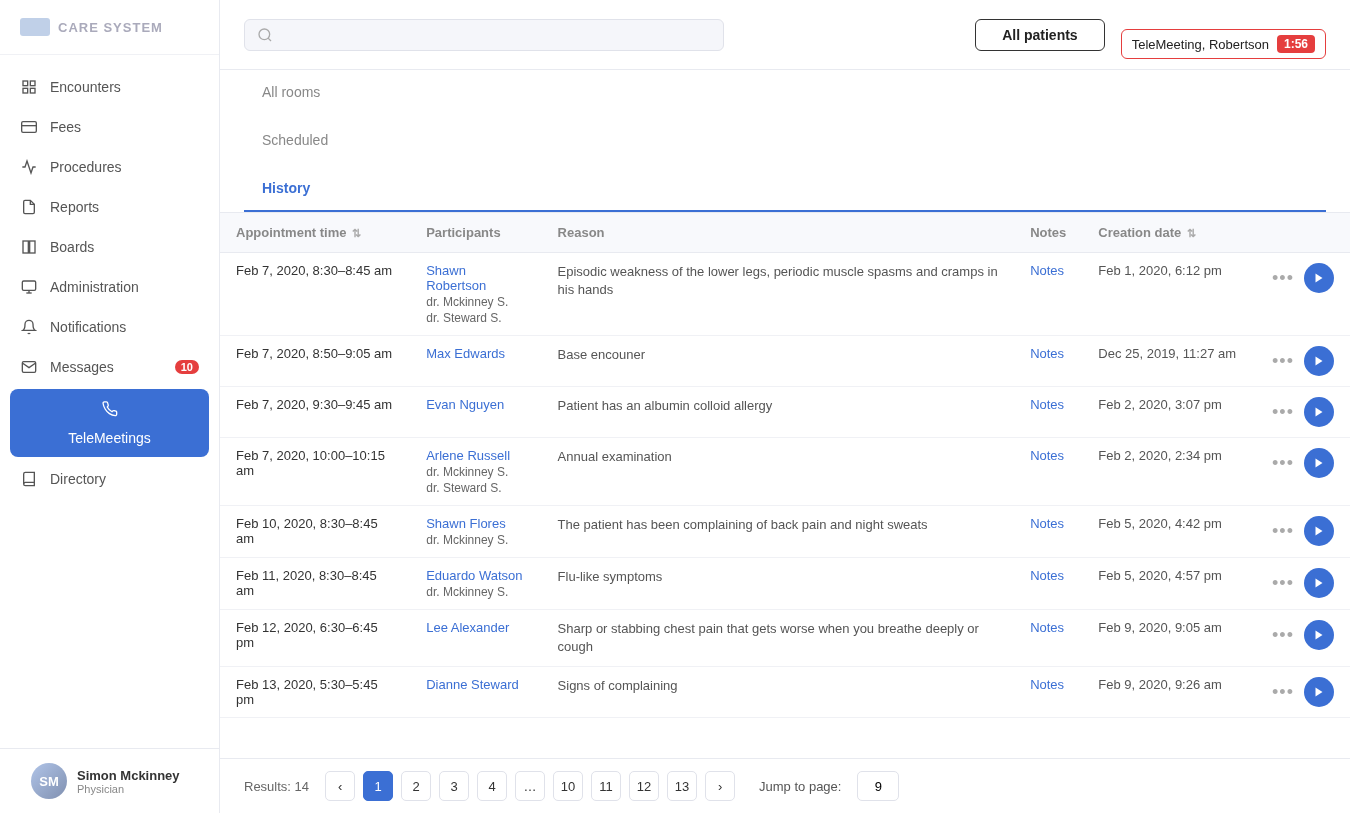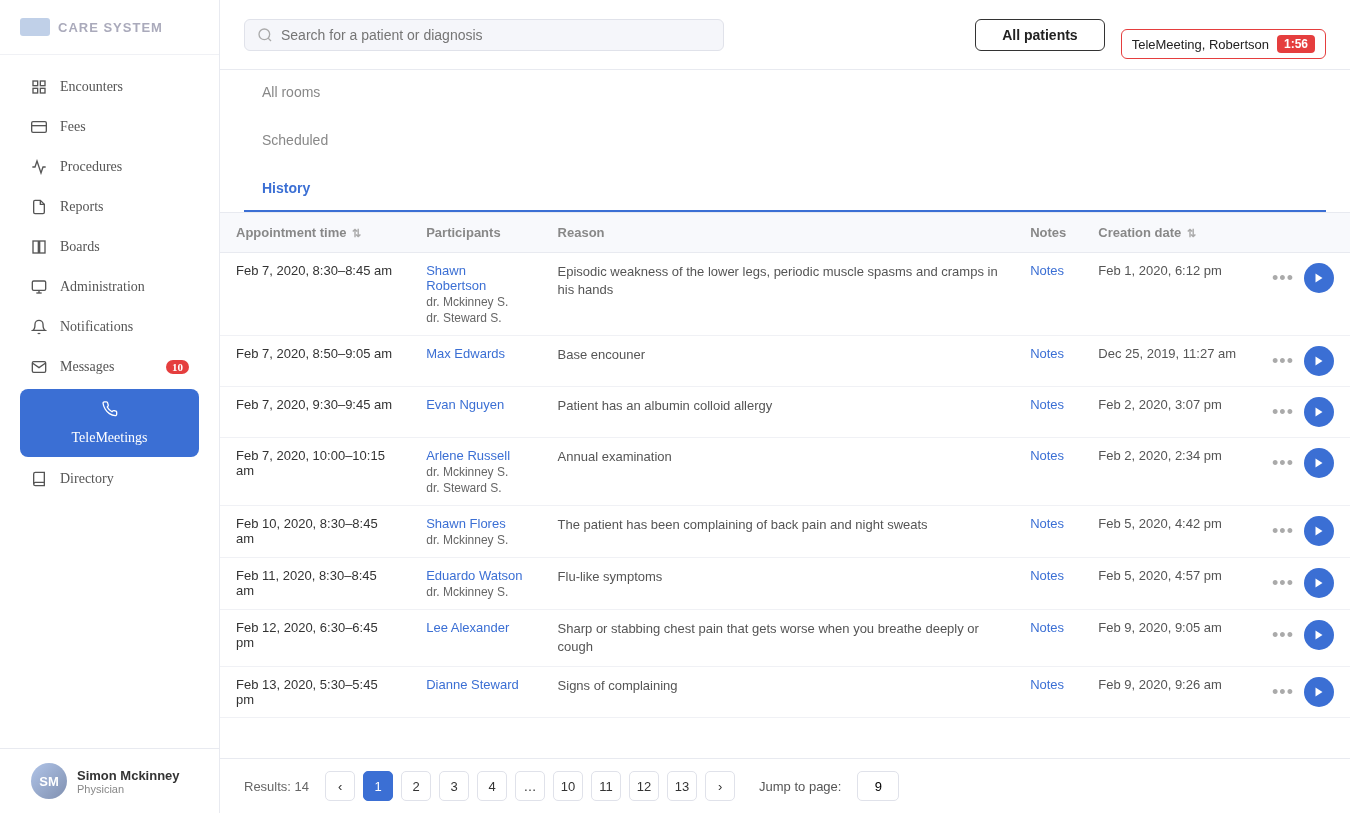--- a/index.html
+++ b/index.html
@@ -25,24 +25,23 @@
     .logo-shape {
       width: 30px; height: 18px;
       background: #c0d0e8;
       border-radius: 3px;
     }
     .logo-text {
       font-size: 13px; color: #aab; font-weight: 600; letter-spacing: 1px;
     }
     .sidebar-nav {
       flex: 1;
-      padding: 12px 10px;
+      padding: 12px 0;
       display: flex;
       flex-direction: column;
-      font-family: Liberation Serif, serif;
     }
     .nav-item {
       display: flex;
       align-items: center;
       gap: 12px;
       padding: 11px 20px;
       cursor: pointer;
       color: #555;
       font-size: 14px;
       font-weight: 500;
@@ -402,21 +401,20 @@
 </div>
 
 <div class="main">
 
   <div class="header">
     <div class="search-bar">
       <svg class="search-icon-svg" width="16" height="16" viewBox="0 0 24 24" fill="none" stroke="#aaa" stroke-width="2">
         <circle cx="11" cy="11" r="8"></circle>
           <line x1="21" y1="21" x2="16.65" y2="16.65"></line>
       </svg>
-      <input type="text" placeholder="Search for a patient or diagnosis" style="">
     </div>
     <button class="all-patients-btn">All patients</button>
     <div class="telemeet-badge">
       <span>TeleMeeting, Robertson</span>
       <span class="telemeet-time">1:56</span>
     </div>
   </div>
 
   <div class="tabs">
 

